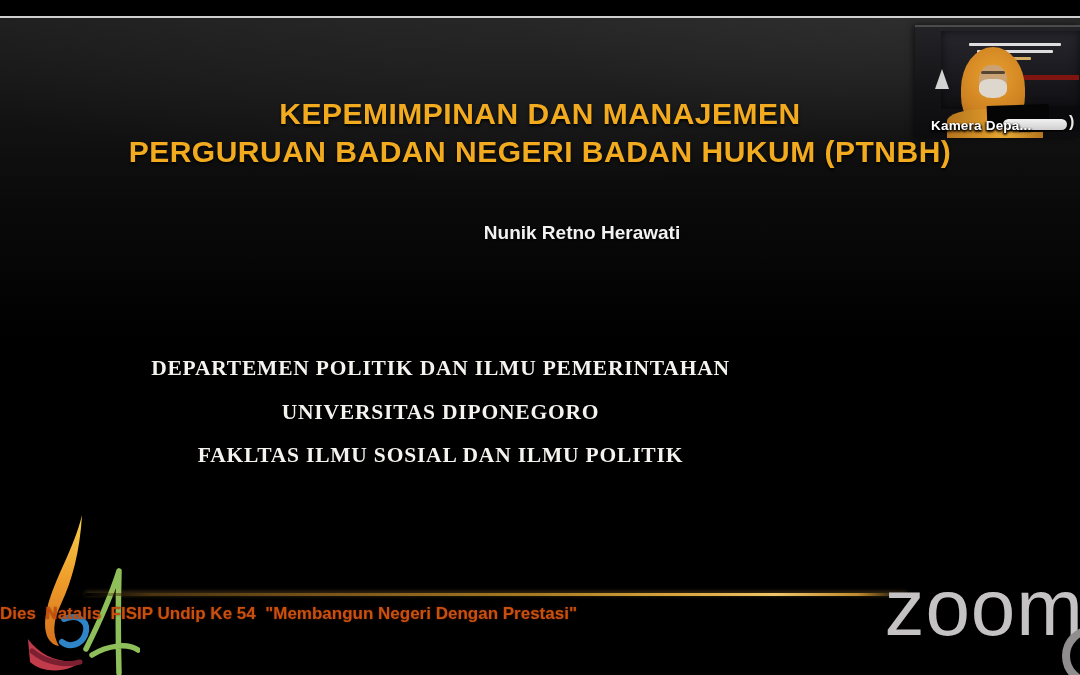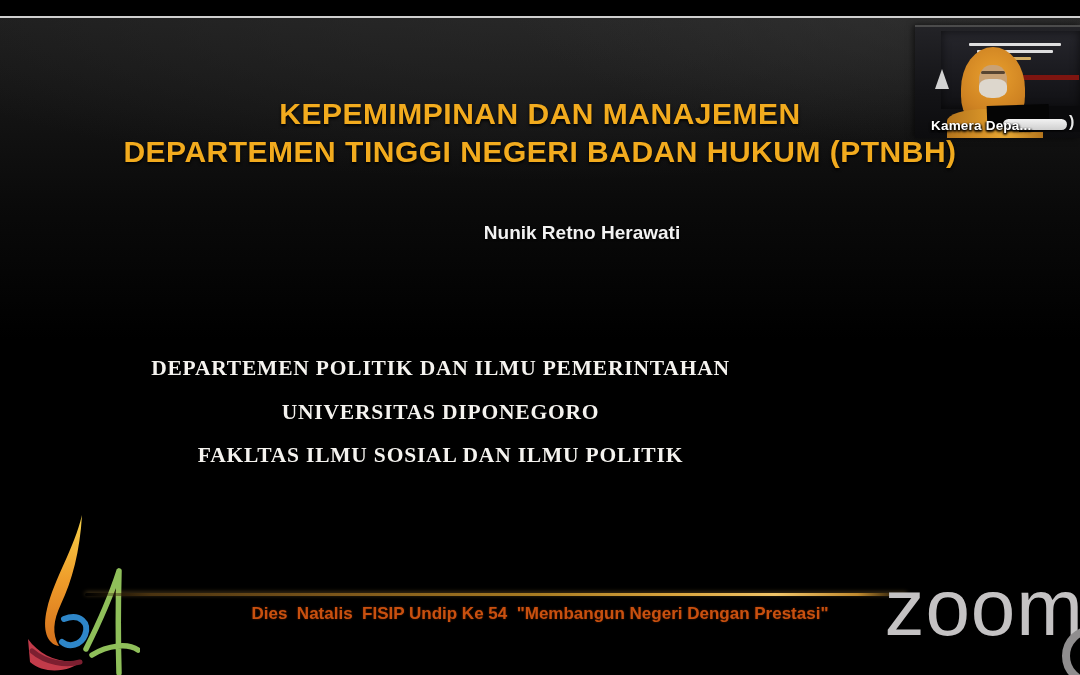--- a/index.html
+++ b/index.html
@@ -32,21 +32,21 @@
     line-height:43.5px;color:#f5f3ef;letter-spacing:.8px;text-shadow:0 1px 2px #000;
   }
 
   .footer-divider{
     position:absolute;top:577px;left:85px;width:822px;height:3px;border-radius:2px;
     background:linear-gradient(90deg, rgba(90,60,15,0) 0%, #4a3310 8%, #7a551a 30%,
       #a87c22 55%, #d9a53e 72%, #f0c468 84%, #c08a2e 94%, rgba(90,60,15,0) 100%);
     box-shadow:0 -1px 4px rgba(240,190,90,.35);
   }
   .footer-banner{
-    position:absolute;top:588px;left:0;width:1080px;text-align:center;
+    position:absolute;top:588px;left:0;width:1080px;
     font-size:17px;font-weight:600;color:#c8500f;white-space:pre;
     text-shadow:0 0 2px rgba(120,40,0,.8);
   }
 
   .zoom-watermark{
     position:absolute;top:552px;right:-4px;
     font-size:80px;font-weight:500;letter-spacing:1px;color:#c4c2c3;line-height:1;
   }
   .partial-ring{
     position:absolute;left:1062px;top:610px;width:44px;height:44px;border-radius:50%;
@@ -103,21 +103,21 @@
 </style>
 </head>
 <body>
 
 <div id="stage">
 
   <div class="edge-strip edge-top"></div>
 
   <div class="title-block">
     <div>KEPEMIMPINAN DAN MANAJEMEN</div>
-    <div>DEPARTEMEN TINGGI NEGERI BADAN HUKUM (PTNBH)</div>
+    <div>PERGURUAN BADAN NEGERI BADAN HUKUM (PTNBH)</div>
   </div>
 
   <div class="author">Nunik Retno Herawati</div>
 
   <div class="institution">
     <div>DEPARTEMEN POLITIK DAN ILMU PEMERINTAHAN</div>
     <div>UNIVERSITAS DIPONEGORO</div>
     <div>FAKLTAS ILMU SOSIAL DAN ILMU POLITIK</div>
   </div>
 

